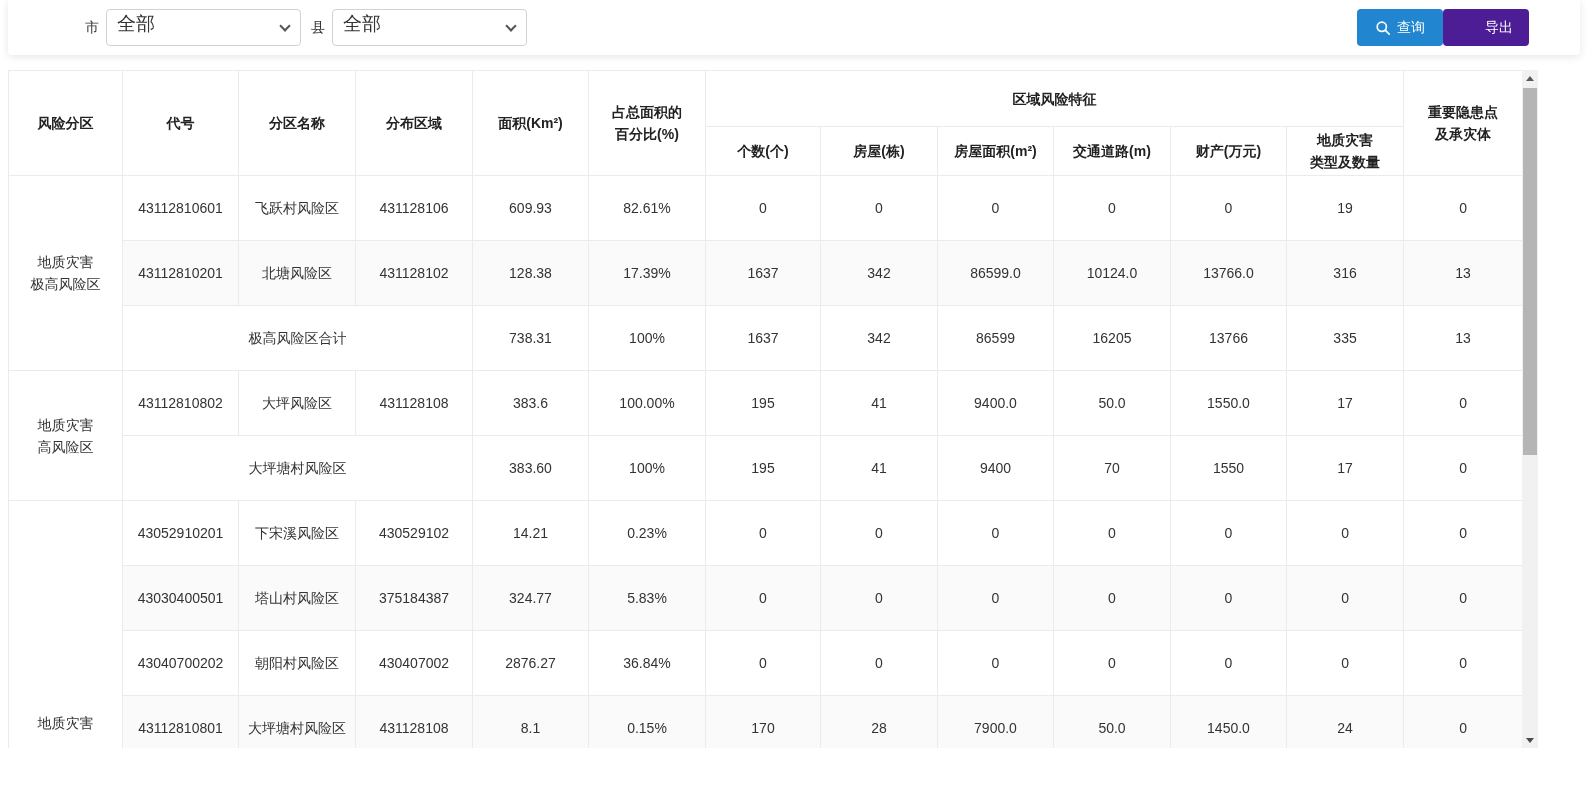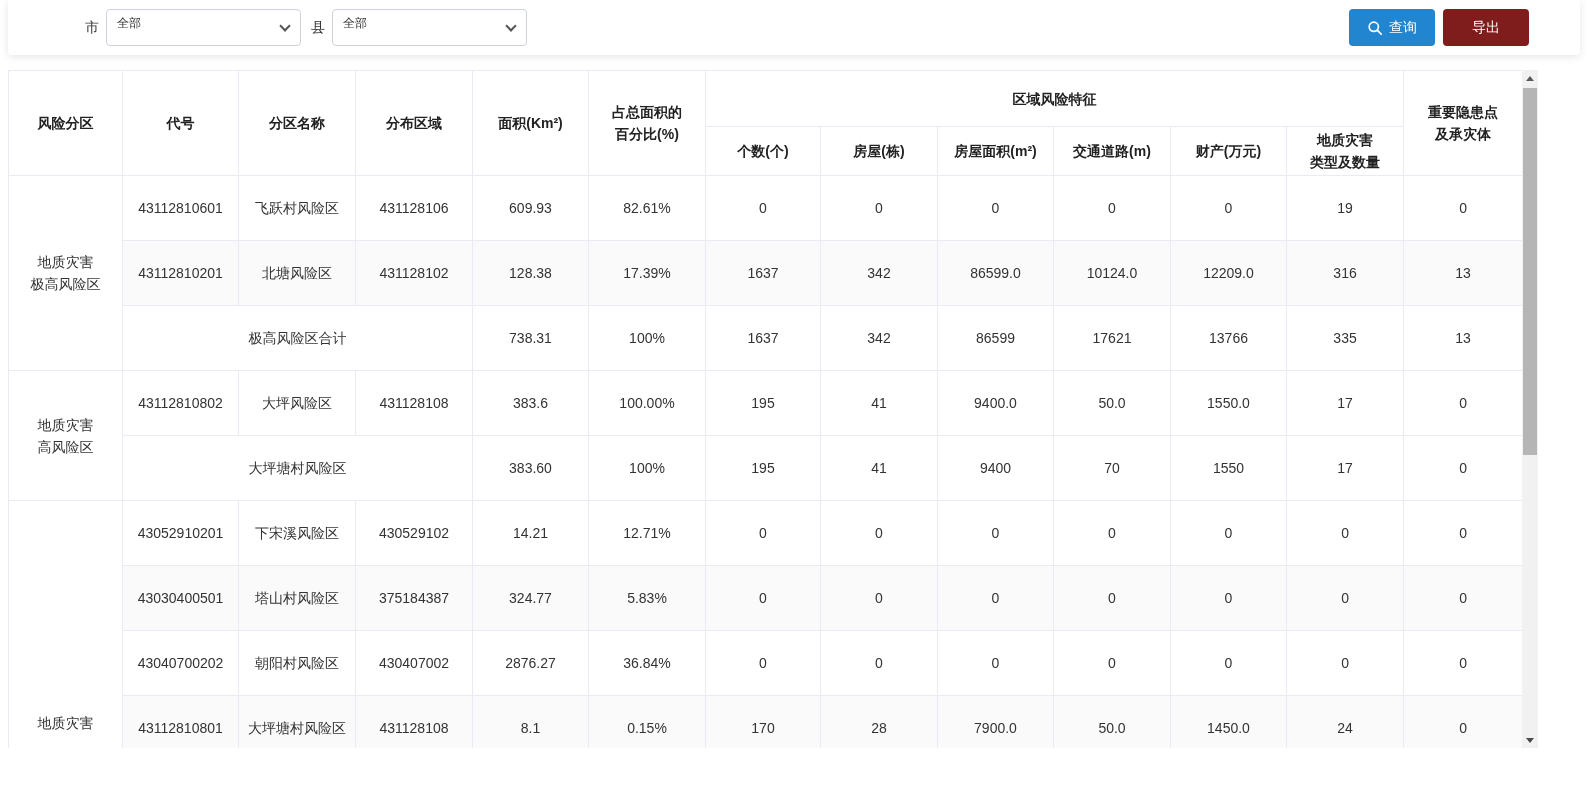--- a/index.html
+++ b/index.html
@@ -20,30 +20,30 @@
   }
   .field { display:flex; align-items:center; }
   .field.first { margin-left:77px; }
   .field.second { margin-left:10px; }
   .field-label { margin-right:7px; color:#333; white-space:nowrap; }
   .sel-wrap { position:relative; width:195px; height:37px; }
   .sel-wrap select {
     width:100%; height:100%;
     appearance:none; -webkit-appearance:none; -moz-appearance:none;
     border:1px solid #ced3d9; border-radius:4px;
-    padding:0 28px 9px 10px; font-size:12px; color:#333;
+    padding:0 28px 9px 10px; font-size:19px; color:#333;
     background:#fff; outline:none;
     font-family:Liberation Serif, serif;
   }
   .chevron {
     position:absolute; right:12px; top:13px; width:8px; height:8px;
     border-right:2px solid #555; border-bottom:2px solid #555;
     transform:rotate(45deg); pointer-events:none;
   }
-  .btn-group { position:absolute; right:51px; top:9px; display:flex; gap:8px; }
+  .btn-group { position:absolute; right:51px; top:9px; display:flex; gap:0; }
   .btn {
     height:37px; min-width:86px; padding:0 16px;
     color:#fff; border:none; border-radius:4px; font-size:14px;
     display:flex; align-items:center; justify-content:center; gap:6px;
     cursor:pointer; font-family:"Liberation Sans","DejaVu Sans",sans-serif;
   }
 
   
   .table-wrap {
     position:absolute; left:8px; top:70px; width:1530px; height:678px;
@@ -98,21 +98,21 @@
   <div class="btn-group">
     <button class="btn" id="query-btn" style="background: rgb(33, 133, 208);">
       <span>
         <svg class="search-icon-svg" width="16" height="16" viewBox="0 0 16 16">
           <circle cx="6.8" cy="6.8" r="4.6" fill="none" stroke="#ffffff" stroke-width="1.7"></circle>
           <line x1="10.4" y1="10.4" x2="14.2" y2="14.2" stroke="#ffffff" stroke-width="1.7" stroke-linecap="round"></line>
         </svg>
       </span>
       <span>查询</span>
     </button>
-    <button class="btn" id="export-btn" style="background: #7f1d1d;">
+    <button class="btn" id="export-btn" style="background: #4c1d95; justify-content: flex-end;">
       <span>导出</span>
     </button>
   </div>
 </div>
 
 <div class="table-wrap">
   <table id="risk-table">
     <colgroup id="cg">
         <col style="width: 114px;">
         <col style="width: 116px;">
@@ -171,32 +171,32 @@
         <tr class="striped">
           <td>43112810201</td>
           <td>北塘风险区</td>
           <td>431128102</td>
           <td>128.38</td>
           <td>17.39%</td>
           <td>1637</td>
           <td>342</td>
           <td>86599.0</td>
           <td>10124.0</td>
-          <td>12209.0</td>
+          <td>13766.0</td>
           <td>316</td>
           <td>13</td>
         </tr>
         <tr>
           <td colspan="3">极高风险区合计</td>
           <td>738.31</td>
           <td>100%</td>
           <td>1637</td>
           <td>342</td>
           <td>86599</td>
-          <td>17621</td>
+          <td>16205</td>
           <td>13766</td>
           <td>335</td>
           <td>13</td>
         </tr>
         <tr>
           <td rowspan="2" class="group-cell">地质灾害
 高风险区</td>
           <td>43112810802</td>
           <td>大坪风险区</td>
           <td>431128108</td>
@@ -221,21 +221,21 @@
           <td>1550</td>
           <td>17</td>
           <td>0</td>
         </tr>
         <tr>
           <td rowspan="4" class="group-cell group-bottom">地质灾害</td>
           <td>43052910201</td>
           <td>下宋溪风险区</td>
           <td>430529102</td>
           <td>14.21</td>
-          <td>12.71%</td>
+          <td>0.23%</td>
           <td>0</td>
           <td>0</td>
           <td>0</td>
           <td>0</td>
           <td>0</td>
           <td>0</td>
           <td>0</td>
         </tr>
         <tr class="striped">
           <td>43030400501</td>

